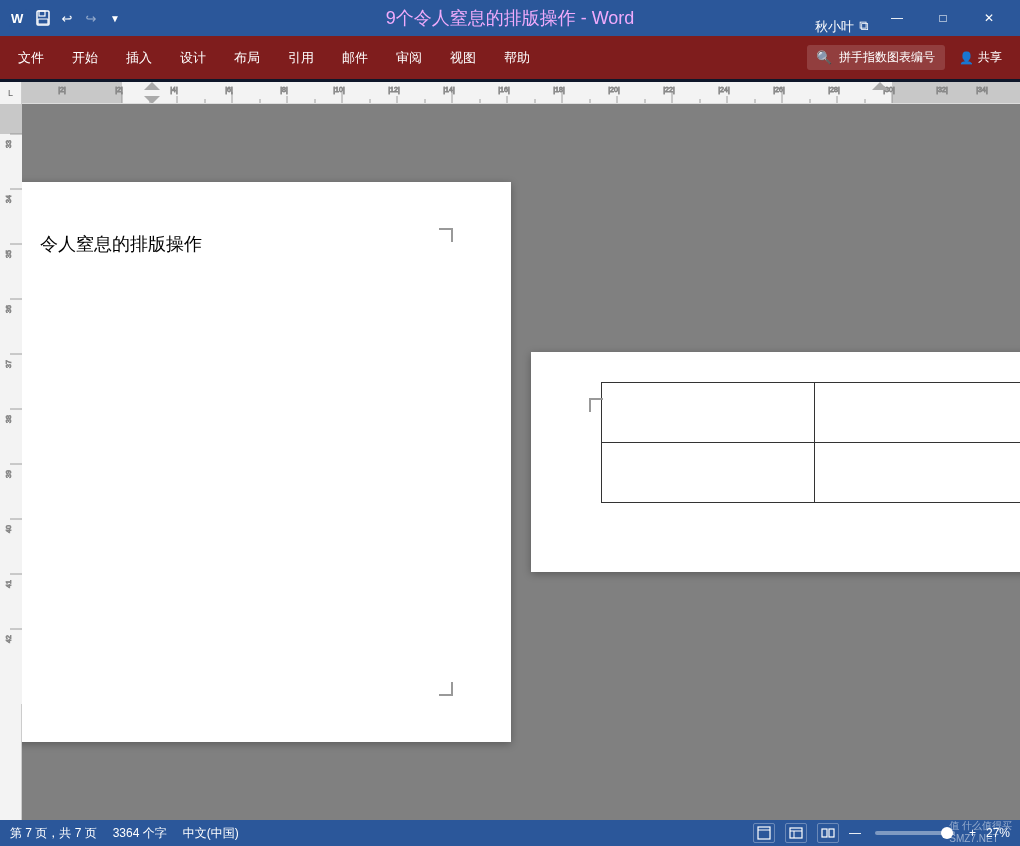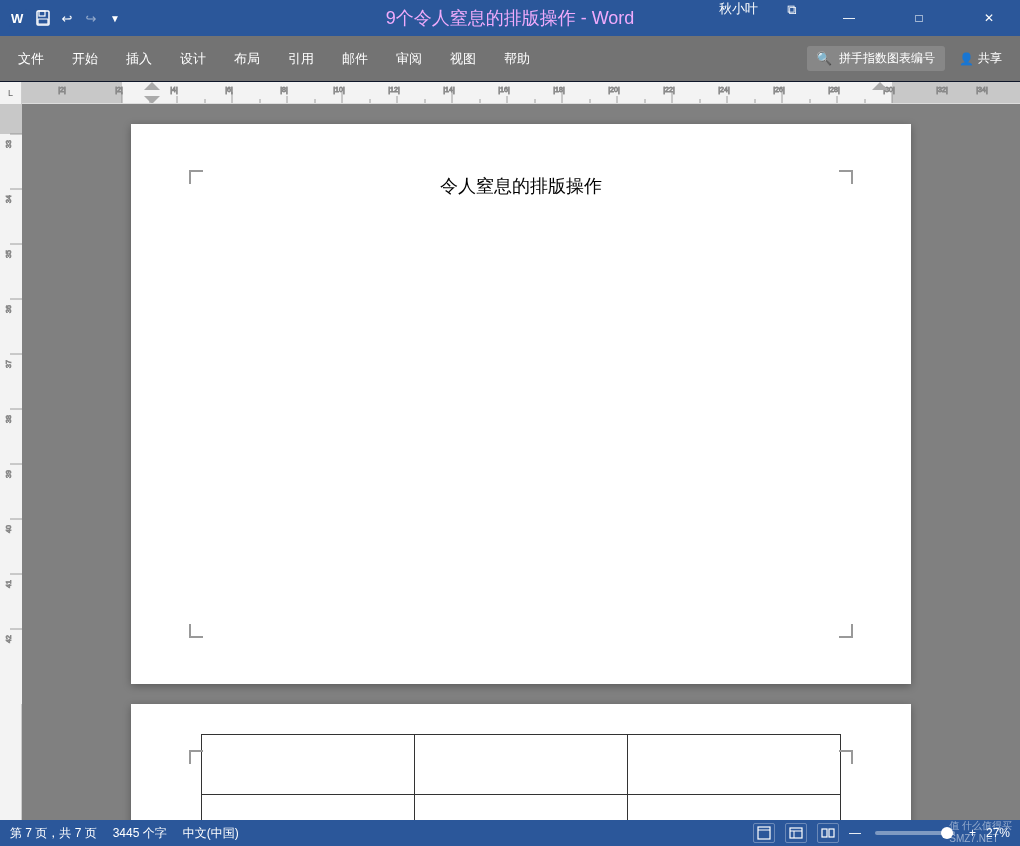--- a/index.html
+++ b/index.html
@@ -23,22 +23,22 @@
     }
     #titlebar-center {
       position: absolute;
       left: 50%;
       transform: translateX(-50%);
       font-size: 18px;
       color: #f0abfc;
     }
     #titlebar-right {
       display: flex;
-      align-items: flex-start;
-      gap: 24px;
+      align-items: flex-end;
+      gap: 0;
       margin-left: auto;
     }
     .title-icon {
       width: 20px; height: 20px;
       display: flex; align-items: center; justify-content: center;
       cursor: pointer;
     }
     .quick-access-icon {
       width: 18px; height: 18px;
       display: flex; align-items: center; justify-content: center;
@@ -49,27 +49,27 @@
     .win-btn {
       width: 46px; height: 36px;
       display: flex; align-items: center; justify-content: center;
       cursor: pointer;
       font-size: 12px;
       color: white;
     }
 
     
     #ribbon {
-      background: #737373;
+      background: #7f1d1d;
       height: 46px;
       display: flex;
       align-items: center;
       padding: 0 4px;
       flex-shrink: 0;
-      border-bottom: 1px solid #0f172a;
+      border-bottom: 3px solid #0f172a;
     }
     .ribbon-tab {
       color: white;
       font-size: 13px;
       padding: 0 14px;
       height: 46px;
       display: flex;
       align-items: center;
       cursor: pointer;
       white-space: nowrap;
@@ -140,24 +140,25 @@
       position: relative;
     }
 
     
     #doc-area {
       flex: 1;
       background: #808080;
       overflow-y: auto;
       overflow-x: hidden;
       display: flex;
-      flex-direction: column;
+      flex-direction: row;
       align-items: center;
       padding: 20px 0;
       gap: 20px;
+      justify-content: center;
     }
 
     
     .page {
       background: white;
       width: 780px;
       box-shadow: 0 2px 8px rgba(0,0,0,0.3);
       position: relative;
       flex-shrink: 0;
     }
@@ -443,21 +444,21 @@
           </tbody>
         </table>
       </div>
     </div>
 
   </div>
 </div>
 
 <div id="statusbar">
   <span>第 7 页，共 7 页</span>
-  <span>3445 个字</span>
+  <span>3364 个字</span>
   <span>中文(中国)</span>
   <div id="statusbar-right">
     <div class="status-view-btn">
       <svg width="14" height="14" viewBox="0 0 14 14">
           <rect x="1" y="1" width="12" height="12" fill="none" stroke="white" stroke-width="1.2"></rect>
           <line x1="1" y1="4" x2="13" y2="4" stroke="white" stroke-width="1"></line>
         </svg>
     </div>
     <div class="status-view-btn">
       <svg width="14" height="14" viewBox="0 0 14 14">

